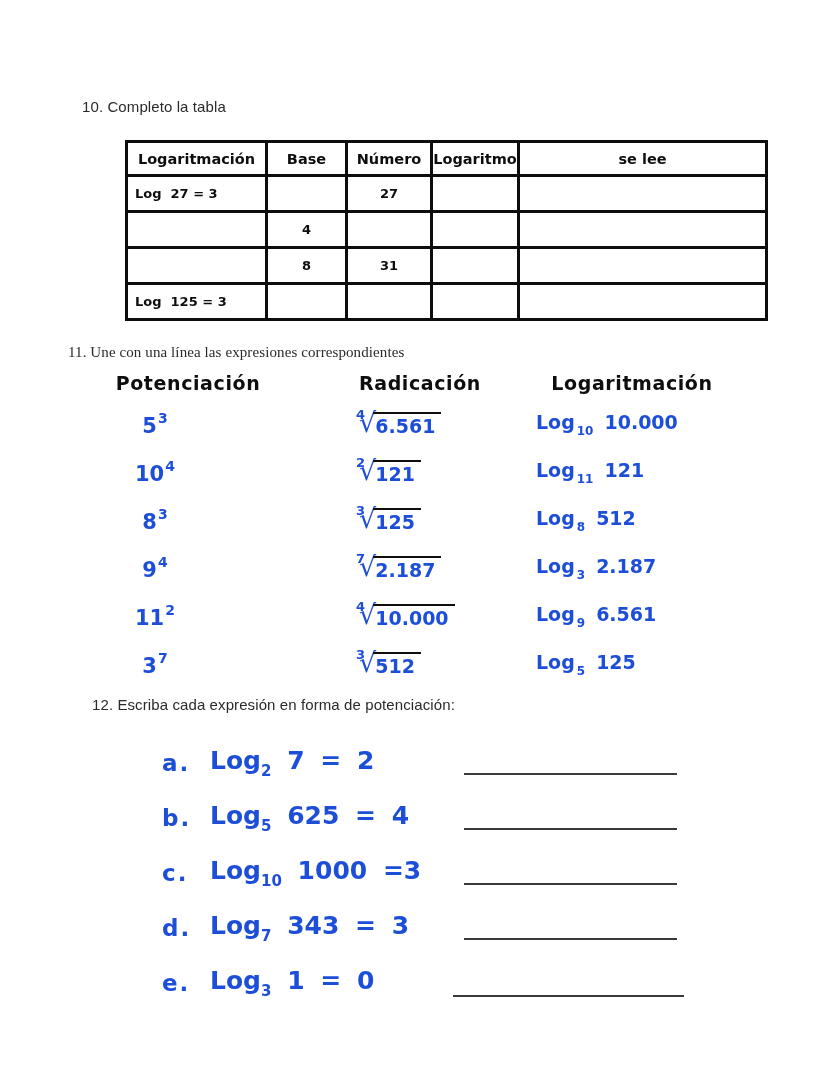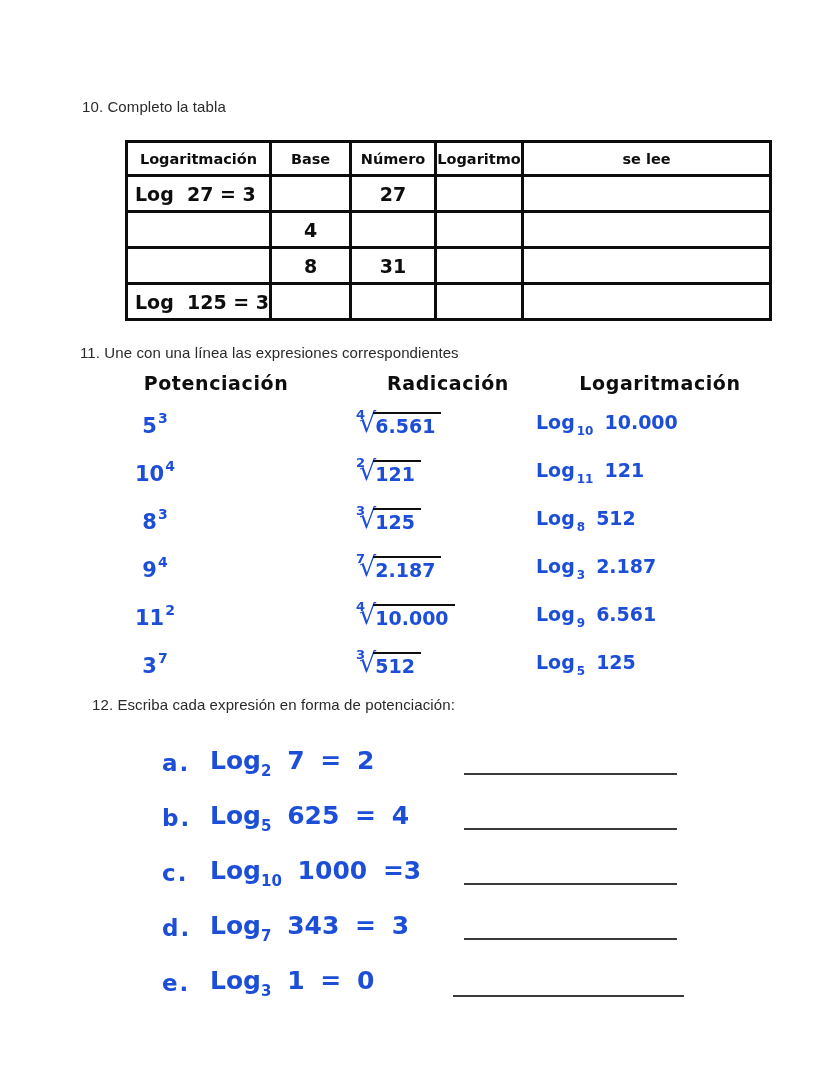--- a/index.html
+++ b/index.html
@@ -12,21 +12,21 @@
     overflow:hidden;
   }
   
   .instr {
     position:absolute;
     font-size:15px;
     color:#2a2a2a;
     letter-spacing:0.1px;
   }
   #t10 { left:82px;  top:98px;  }
-  #t11 { left:80px;  top:344px; }
+  #t11 { left:68px;  top:344px;font-family:Liberation Serif, serif; }
   #t12 { left:80px;  top:696px;margin-left:12px; }
 
   
   .math { font-family:"DejaVu Sans", sans-serif; font-weight:700; color:#1d4ed8; }
 
   
   table.logtable {
     position:absolute; left:125px; top:140px;
     border-collapse:collapse;
     table-layout:fixed;
@@ -34,29 +34,29 @@
   table.logtable th, table.logtable td {
     border:3px solid #0d0d0d;
     padding:0;
     overflow:hidden;
     white-space:pre;
     font-family:"DejaVu Sans", sans-serif;
     font-weight:700;
     color:#0e0e0e;
   }
   table.logtable th { height:31px; font-size:14.5px; text-align:center; font-weight:700; }
-  table.logtable td { height:33px; font-size:19px; text-align:center; }
+  table.logtable td { height:33px; font-size:13px; text-align:center; }
   table.logtable td.lefted { text-align:left; padding-left:7px; }
 
   
   .col-head {
     position:absolute; top:372px;
     font-family:"DejaVu Sans", sans-serif;
     font-weight:700; font-size:19px; color:#0e0e0e;
-    text-align:center; letter-spacing:0.6px;margin-left:28px;
+    text-align:center; letter-spacing:0.6px;
   }
   #head-pot { left:108px; width:160px; }
   #head-rad { left:340px; width:160px; }
   #head-log { left:543px; width:178px; }
 
   .match-grid { position:absolute; left:0; top:400px; width:828px; }
   .match-row  { position:relative; height:48px; }
   .cell-pow   { position:absolute; left:95px;  width:120px; text-align:center; top:50%; transform:translateY(-50%); }
   .cell-rad   { position:absolute; left:356px; top:50%; transform:translateY(-50%); }
   .cell-log   { position:absolute; left:536px; top:50%; transform:translateY(-50%); white-space:nowrap; }

